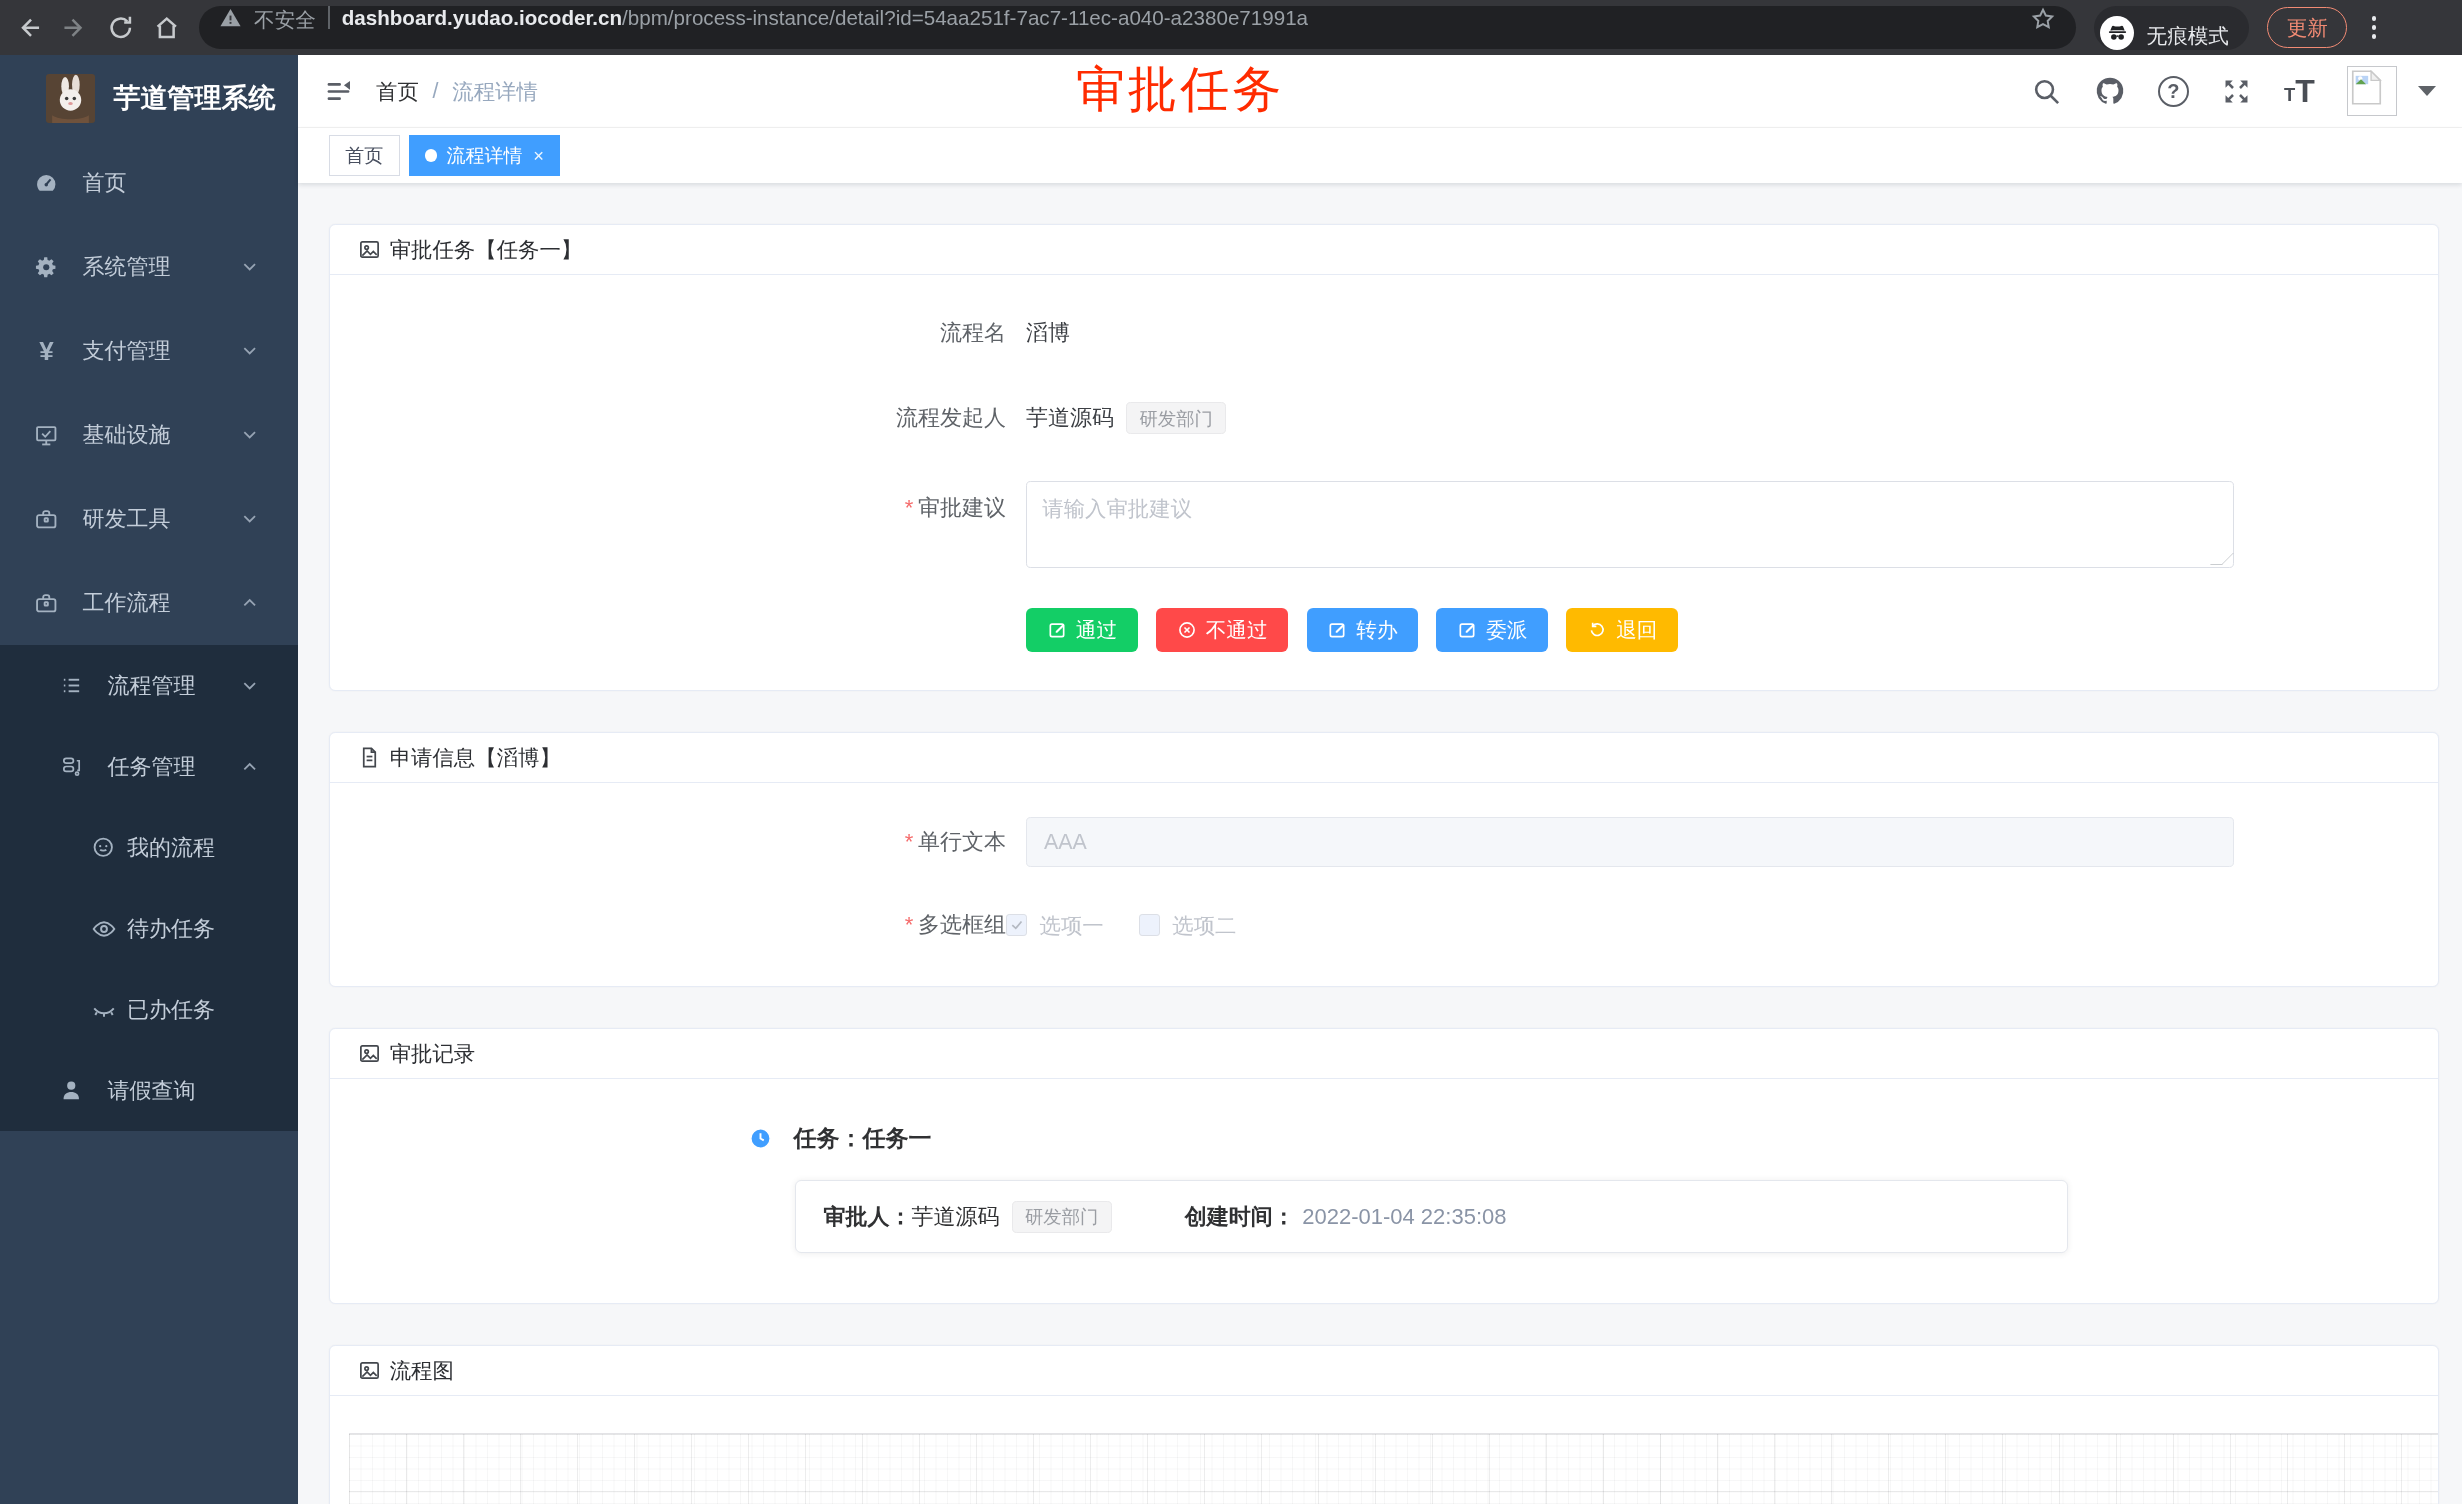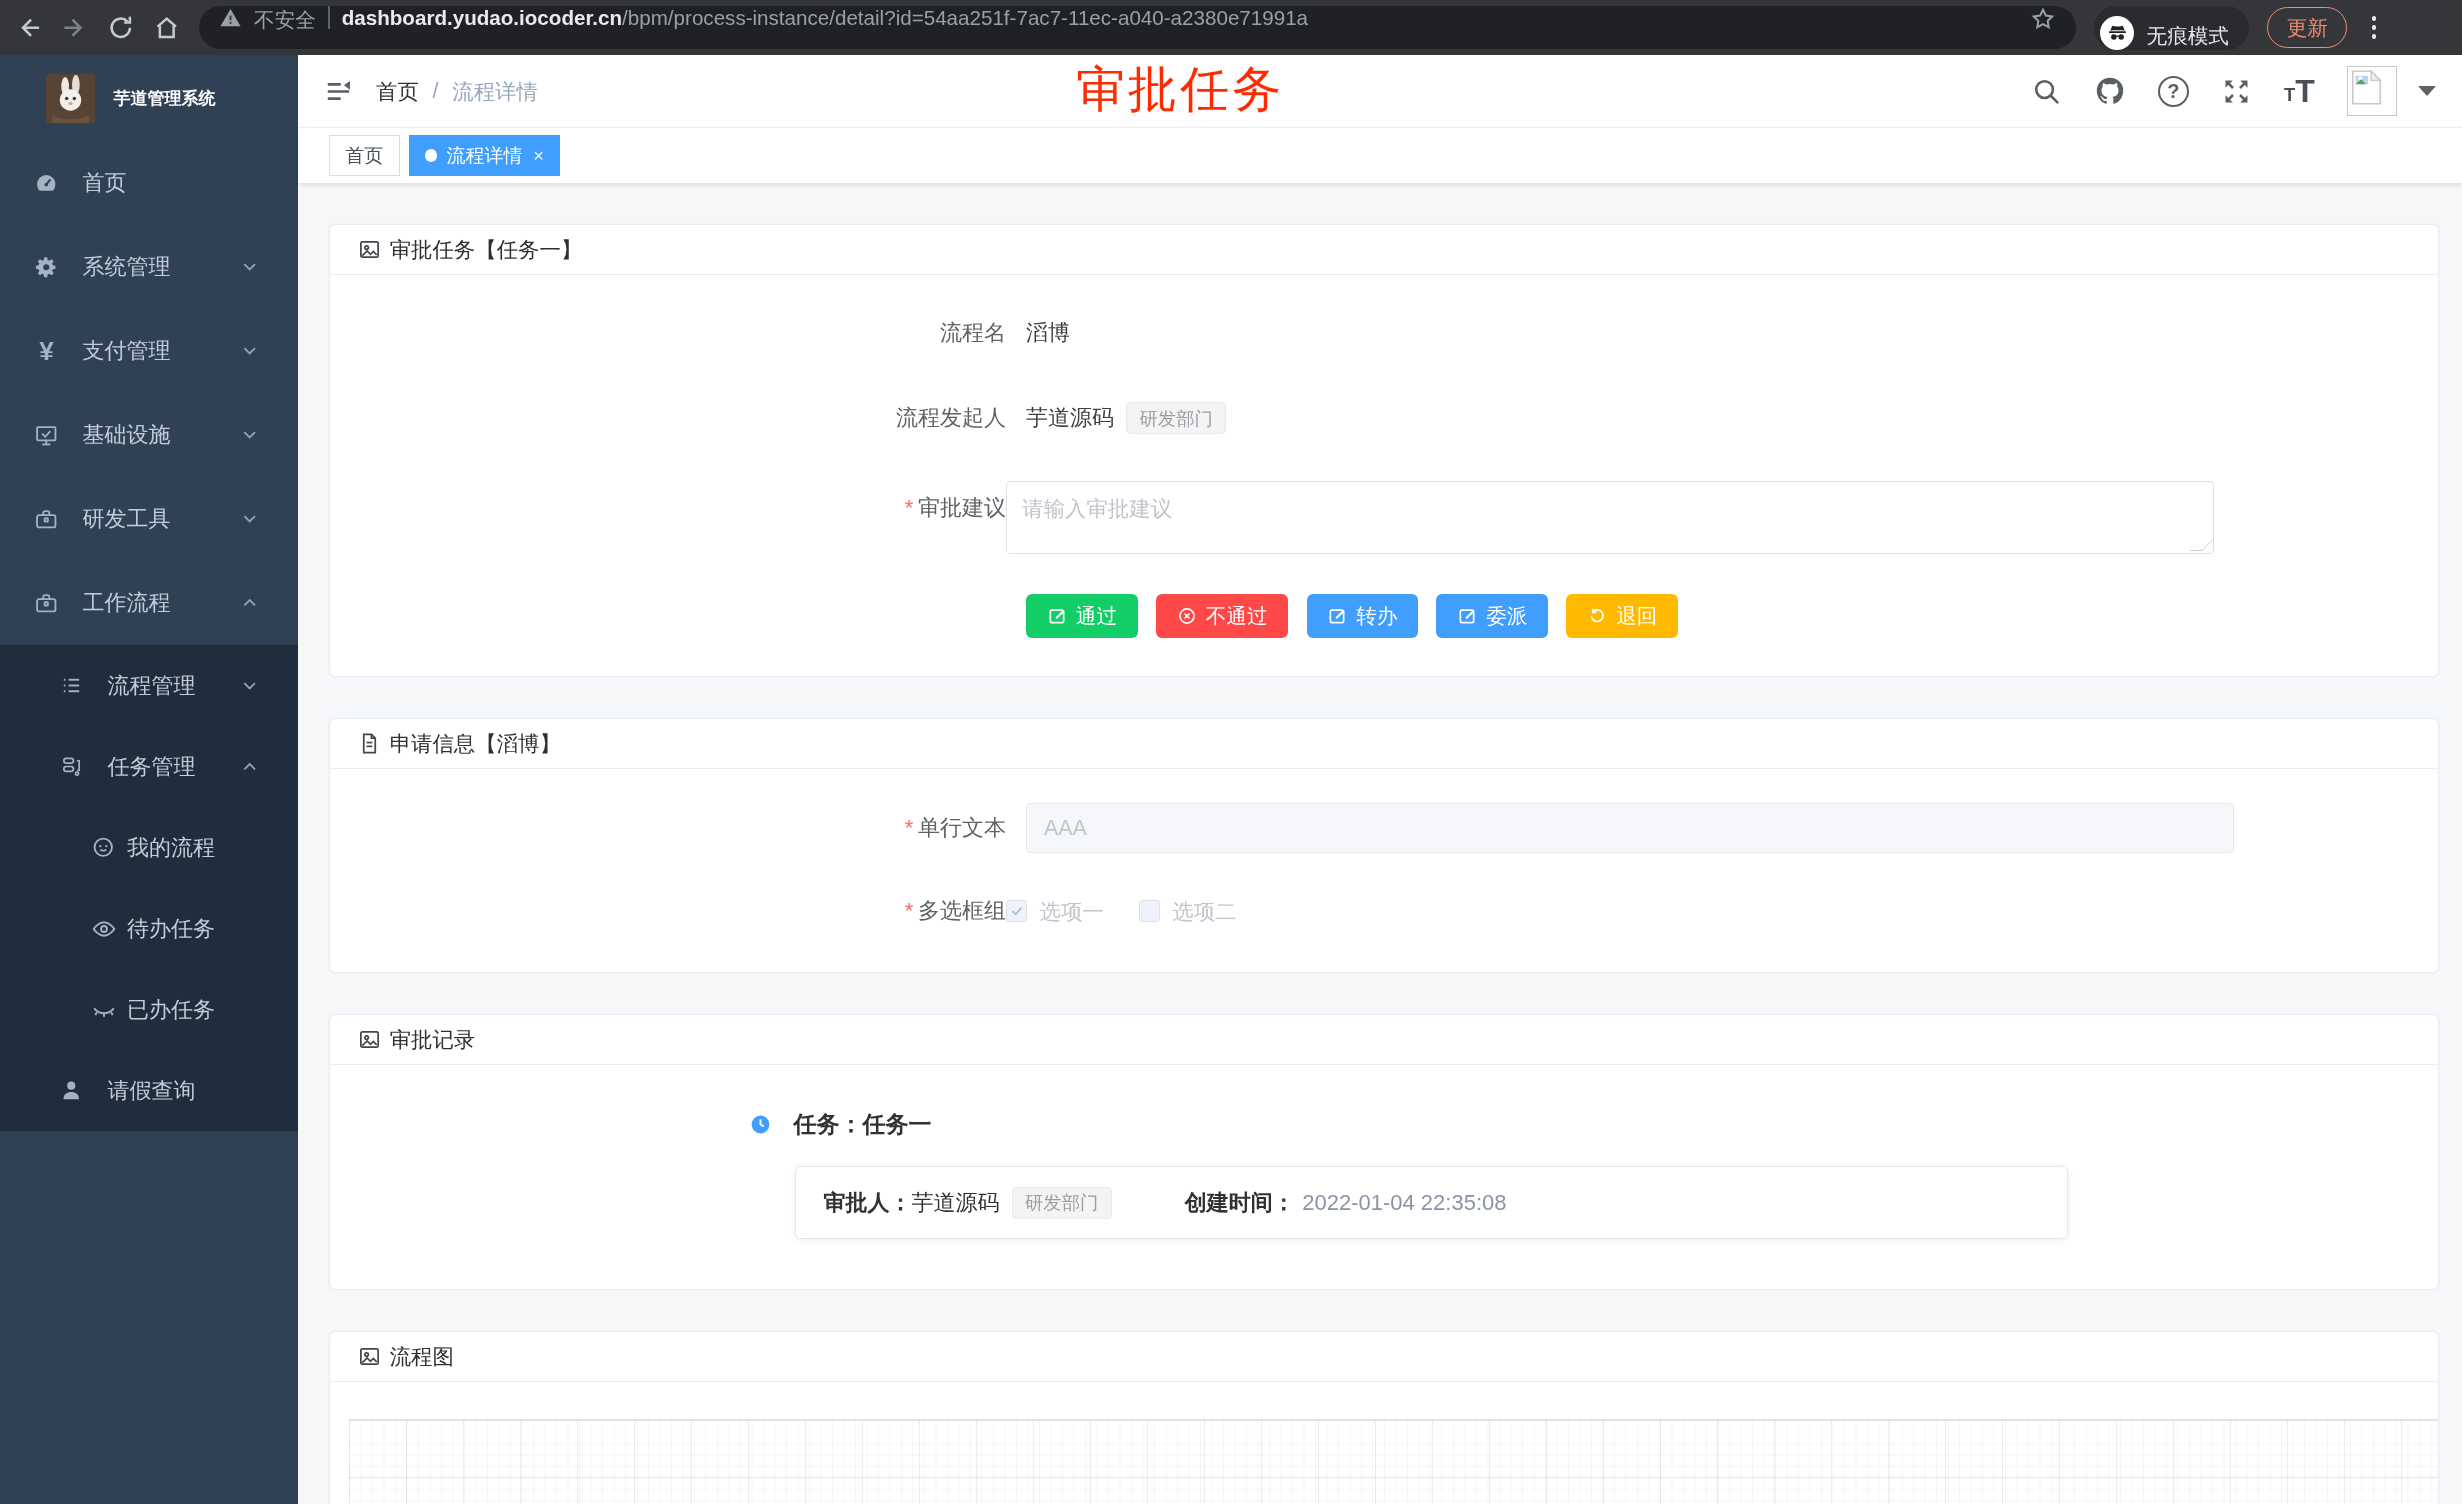--- a/index.html
+++ b/index.html
@@ -22,21 +22,21 @@
   .incircle{width:34px;height:34px;border-radius:50%;background:#fff;display:flex;align-items:center;justify-content:center}
   .updbtn{height:41px;border:1.5px solid #f28b74;color:#f28b74;border-radius:21.4px;padding:0 18.4px;font-size:20.6px;
     display:flex;align-items:center;flex-shrink:0}
   .dots3{display:flex;flex-direction:column;gap:4.6px;padding:0 6.1px}
   .dots3 i{width:4.6px;height:4.6px;border-radius:50%;background:#e8eaed}
 
   
   .app{display:flex;height:1450px}
   .sidebar{width:298px;background:#304156;flex-shrink:0;color:#c3cdd9;overflow:hidden}
   .logorow{height:86px;display:flex;align-items:center;padding-left:46px;gap:18.4px}
-  .apptitle{color:#fff;font-size:17px;font-weight:700}
+  .apptitle{color:#fff;font-size:27px;font-weight:700}
   .mi{height:84px;display:flex;align-items:center;position:relative;font-size:22px;color:#c3cdd9;cursor:pointer}
   .mi .ic{width:29px;display:flex;justify-content:center;color:#a4b2c1;flex-shrink:0}
   .lv1{padding-left:32px;gap:21.4px}
   .lv2{padding-left:57px;gap:21.4px}
   .lv3{padding-left:89px;gap:9px}
   .chev{position:absolute;right:38px;color:#96a3b3}
   .submenu{background:#1f2d3d}
   .submenu .mi{height:81px}
 
   .main{flex:1;display:flex;flex-direction:column;position:relative;min-width:0}
@@ -75,21 +75,21 @@
     font-size:21.4px;color:#2d2f33}
   .cardh .cic{color:#43474d}
 
   .frow{display:flex;align-items:center}
   .flabel{width:676px;text-align:right;font-size:22px;color:#5f6368;flex-shrink:0}
   .fval{margin-left:20px;font-size:22px;color:#3c3f44;display:flex;align-items:center}
   .req{color:#f56c6c;margin-right:4.6px;font-size:22px}
   .tag{display:inline-flex;align-items:center;height:32px;padding:0 12.2px;background:#f4f4f5;border:0.8px solid #e9e9eb;
     border-radius:4.6px;color:#9a9da3;font-size:18.4px;margin-left:12.2px}
 
-  .sugg{width:1208px;height:73px;border:0.8px solid #dcdfe6;border-radius:4.6px;font-size:21.4px;
+  .sugg{margin-left:20px;width:1208px;height:87px;border:0.8px solid #dcdfe6;border-radius:4.6px;font-size:21.4px;
     padding:12.2px 15.3px;color:#606266;resize:none;font-family:inherit;outline:none}
   .sugg::placeholder{color:#c0c4cc}
   .resizeg{position:relative}
   .resizeg::after{content:"";position:absolute;right:6.1px;bottom:6.1px;width:10.7px;height:10.7px;
     border-right:1.5px solid #b5b8bd;border-bottom:1.5px solid #b5b8bd;transform:skew(-45deg) rotate(0deg);opacity:.7}
 
   .btnrow{display:flex;gap:18.4px;padding-left:696px;margin:37px 0 38px}
   .btn{height:44px;border:none;border-radius:6.1px;color:#fff;font-size:20.6px;display:inline-flex;align-items:center;
     gap:9.2px;padding:0 20.6px;cursor:pointer;font-family:inherit}
   .btn-pass{background:#13ce66}.btn-reject{background:#ff4949}.btn-blue{background:#409eff}.btn-back{background:#ffba00}

